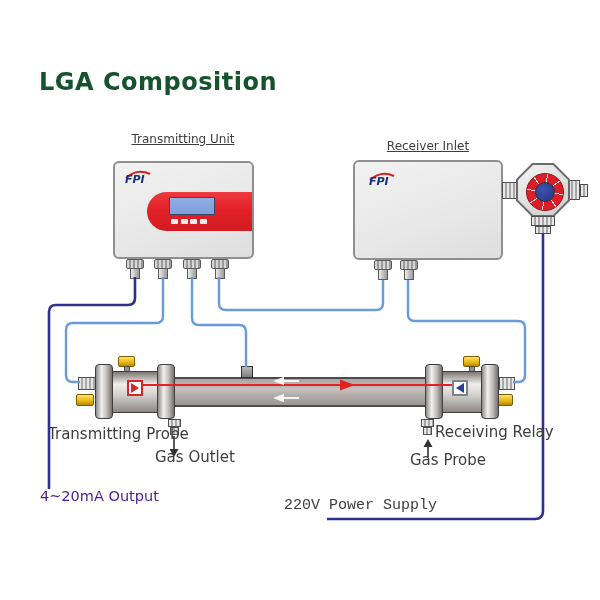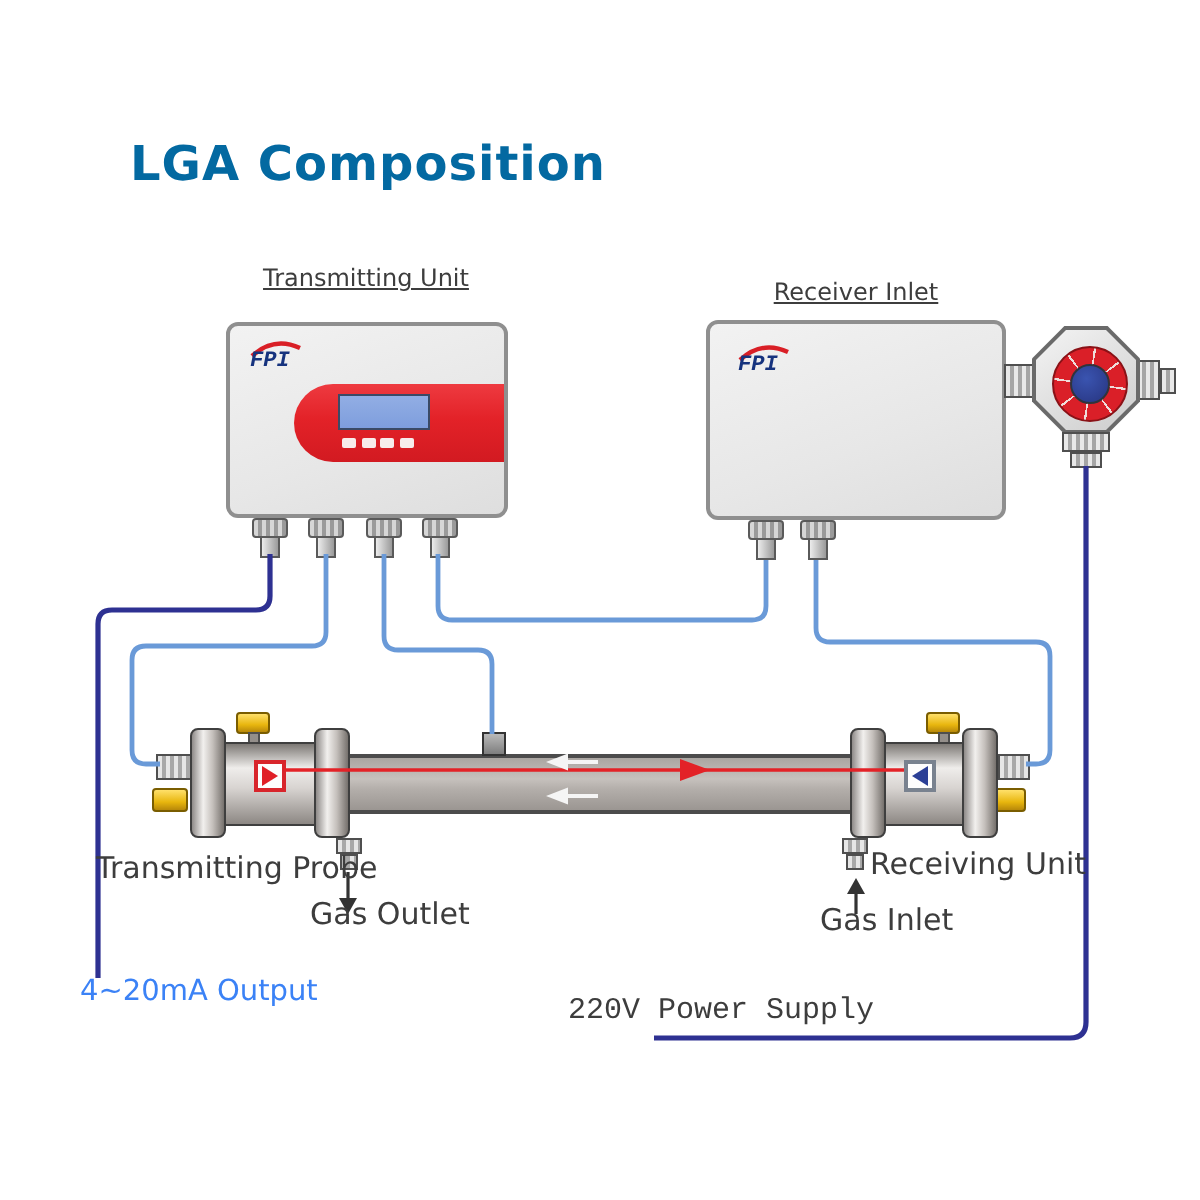--- a/index.html
+++ b/index.html
@@ -3,32 +3,31 @@
 <meta charset="utf-8">
 <style>
   html,body{margin:0;padding:0;background:#fff;}
   #canvas{
     position:relative;width:600px;height:600px;background:#ffffff;overflow:hidden;
     font-family:"DejaVu Sans","Liberation Sans",sans-serif;color:#3b3b3b;
   }
   .abs{position:absolute;box-sizing:border-box;}
 
   
-  #title{left:39px;top:68px;font-size:24px;font-weight:bold;color:#0369a1;letter-spacing:0.5px;margin-left:26px;}
+  #title{left:39px;top:68px;font-size:24px;font-weight:bold;color:#14532d;letter-spacing:0.5px;}
 
   
   .unit-label{font-size:12px;color:#3d3d3d;text-align:center;text-decoration:underline;}
   #tx-label{left:103px;top:132px;width:160px;}
   #rx-label{left:348px;top:139px;width:160px;}
 
   
   .unit-box{
     border:2px solid #8f8f8f;border-radius:6px;
     background:linear-gradient(160deg,#f2f2f2 0%,#e7e7e7 60%,#dedede 100%);
-    font-family:Liberation Mono, monospace;
   }
   #tx-box{left:113px;top:161px;width:141px;height:98px;}
   #rx-box{left:353px;top:160px;width:150px;height:100px;}
 
   .fpi{position:absolute;left:8px;top:6px;}
 
   
   #panel{
     position:absolute;right:0;top:29px;left:32px;height:39px;
     background:linear-gradient(180deg,#ee3a40 0%,#e32228 45%,#d21a21 100%);
@@ -95,21 +94,21 @@
   .tri-left{width:0;height:0;border-right:8px solid #2b3f96;border-top:5px solid transparent;border-bottom:5px solid transparent;}
   #pipe-port{left:241px;top:366px;width:12px;height:12px;border:1px solid #333;
     background:linear-gradient(180deg,#b9b9b9,#7e7e7e);}
 
   
   .lbl{font-size:15px;color:#3d3d3d;white-space:nowrap;}
   #lbl-tx-probe{left:48px;top:425px;text-align:center;}
   #lbl-gas-outlet{left:155px;top:448px;}
   #lbl-rx-probe{left:435px;top:423px;}
   #lbl-gas-inlet{left:410px;top:451px;}
-  #io-block{left:40px;top:488px;font-size:14.5px;line-height:17.5px;color:#3b82f6;}
+  #io-block{left:40px;top:488px;font-size:14.5px;line-height:17.5px;color:#4c1d95;}
   #lbl-power{left:284px;top:497px;font-family:Liberation Mono, monospace;}
 
   #wires{position:absolute;left:0;top:0;z-index:6;}
   .over{z-index:7;}
 </style>
 </head>
 <body>
 
 <div id="canvas">
 
@@ -205,21 +204,21 @@
     <path d="M543 233 V511 Q543 519 535 519 H327" stroke="#2e3192" stroke-width="2.6" fill="none"></path>
 
     <path d="M174 436 V450" stroke="#333" stroke-width="1.6" fill="none"></path>
     <polygon points="174,457 169.5,449 178.5,449" fill="#333"></polygon>
     <path d="M428 457 V446" stroke="#333" stroke-width="1.6" fill="none"></path>
     <polygon points="428,439 423.5,447 432.5,447" fill="#333"></polygon>
   </svg>
 
   <div id="lbl-tx-probe" class="abs lbl over">Transmitting Probe</div>
   <div id="lbl-gas-outlet" class="abs lbl over">Gas Outlet</div>
-  <div id="lbl-rx-probe" class="abs lbl over">Receiving Unit</div>
-  <div id="lbl-gas-inlet" class="abs lbl over">Gas Inlet</div>
+  <div id="lbl-rx-probe" class="abs lbl over">Receiving Relay</div>
+  <div id="lbl-gas-inlet" class="abs lbl over">Gas Probe</div>
 
   <div id="io-block" class="abs over">
     <div>4~20mA Output</div>
   </div>
   <div id="lbl-power" class="abs lbl over">220V Power Supply</div>
 
 </div>
 
 </body></html>

